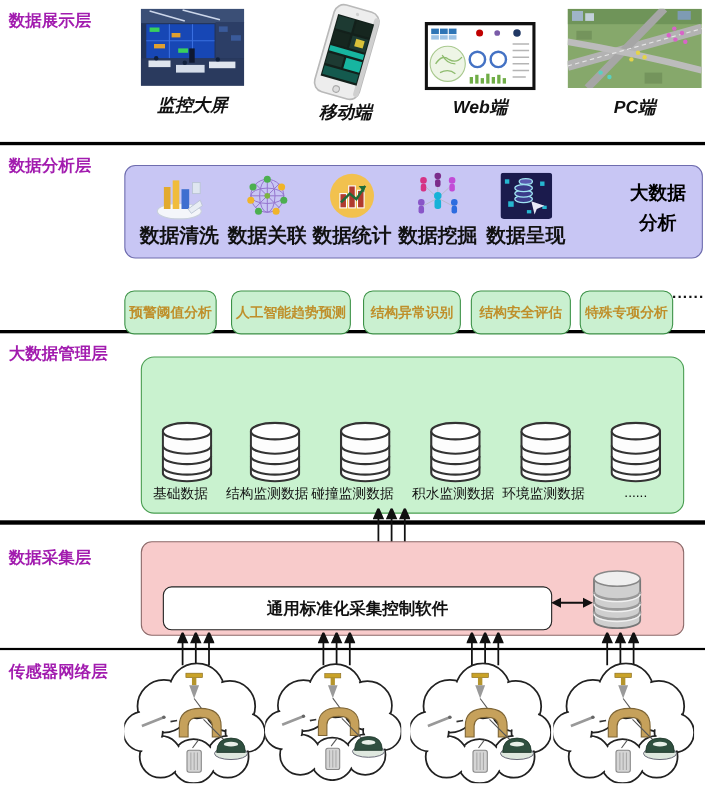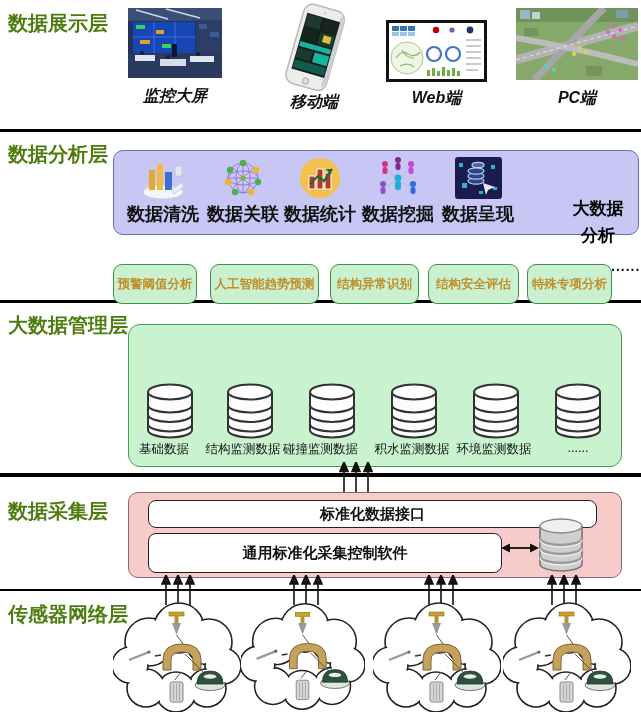--- a/index.html
+++ b/index.html
@@ -2,30 +2,30 @@
 <html style="--purple-panel: #c8c6f4; --tag-bg: #caf0d0; --tag-text: #bf8f2a; --mgmt-bg: #c9f2cf; --coll-bg: #f8cbcb;"><head>
 <meta charset="utf-8">
 <style>
   html,body{margin:0;padding:0;background:#fff;}
   #canvas{
     position:relative;width:641px;height:714px;background:#fff;overflow:hidden;
     font-family:"Liberation Sans","DejaVu Sans",sans-serif;color:#111;
   }
   .abs{position:absolute;}
   .sep{position:absolute;left:0;width:641px;background:#000;}
-  .layer-label{position:absolute;left:8px;font-size:20px;font-weight:700;color:#4d7c0f;white-space:nowrap;}
+  .layer-label{position:absolute;left:8px;font-size:15px;font-weight:700;color:#a21caf;white-space:nowrap;}
   .item-label{position:absolute;text-align:center;font-size:16px;font-weight:600;color:#111;font-style:italic;}
   
   .analysis-panel{position:absolute;left:113px;top:150px;width:524px;height:83px;
     background:var(--purple-panel,#c8c6f4);border:1px solid #6e6cae;border-radius:10px;}
   .tool-cell{position:absolute;top:155px;width:80px;display:flex;flex-direction:column;align-items:center;}
   .tool-icon{height:45px;display:flex;align-items:center;justify-content:center;}
   .tool-label{margin-top:2px;font-size:18px;font-weight:700;white-space:nowrap;}
   .big-title{position:absolute;left:560px;top:162px;width:76px;text-align:center;
-    font-size:17px;font-weight:700;line-height:1.6;color:#000;margin-top:33px;}
+    font-size:17px;font-weight:700;line-height:1.6;color:#000;}
   .method-tag{position:absolute;top:248px;height:38px;border-radius:9px;
     background:var(--tag-bg,#caf0d0);border:1.5px solid #3c9247;
     display:flex;align-items:center;justify-content:center;
     font-size:12.5px;font-weight:700;color:var(--tag-text,#bf8f2a);white-space:nowrap;margin-top:16px;}
   .dots{position:absolute;font-weight:700;color:#111;letter-spacing:1px;}
   
   .mgmt-panel{position:absolute;left:128px;top:324px;width:492px;height:141px;
     background:var(--mgmt-bg,#c9f2cf);border:1.5px solid #4a9e52;border-radius:12px;}
   .white-box{position:absolute;background:#fff;border:1.5px solid #222;border-radius:8px;
     display:flex;align-items:center;justify-content:center;font-size:15px;font-weight:600;color:#111;}
@@ -381,21 +381,20 @@
   <div class="db-label" style="left:362px;width:100px">积水监测数据</div>
   <div class="db-label" style="left:444px;width:100px">环境监测数据</div>
   <div class="db-label" style="left:538px;width:80px">......</div>
 
   <svg class="abs" style="left:339px;top:462px" width="34" height="31" viewBox="0 0 34 30" preserveAspectRatio="none">
       <use href="#sym-arr3"></use>
     </svg>
 
   <div class="layer-label" style="top:498px">数据采集层</div>
   <div class="coll-panel"></div>
-  <div class="white-box" style="left:148px;top:500px;width:447px;height:26px">标准化数据接口</div>
   <div class="white-box" style="left:148px;top:533px;width:352px;height:38px">通用标准化采集控制软件</div>
 
   <svg class="abs" style="left:500px;top:541px" width="40" height="14">
     <line x1="9" y1="7" x2="31" y2="7" stroke="#111" stroke-width="1.8"></line>
     <polygon points="1,7 10,2.5 10,11.5" fill="#111"></polygon>
     <polygon points="39,7 30,2.5 30,11.5" fill="#111"></polygon>
   </svg>
 
   <svg class="abs" style="left:538px;top:516px" width="46" height="58">
     <path d="M2,10 V48 A21,7 0 0 0 44,48 V10" fill="#cfcfcf" stroke="#777" stroke-width="1.6"></path>

